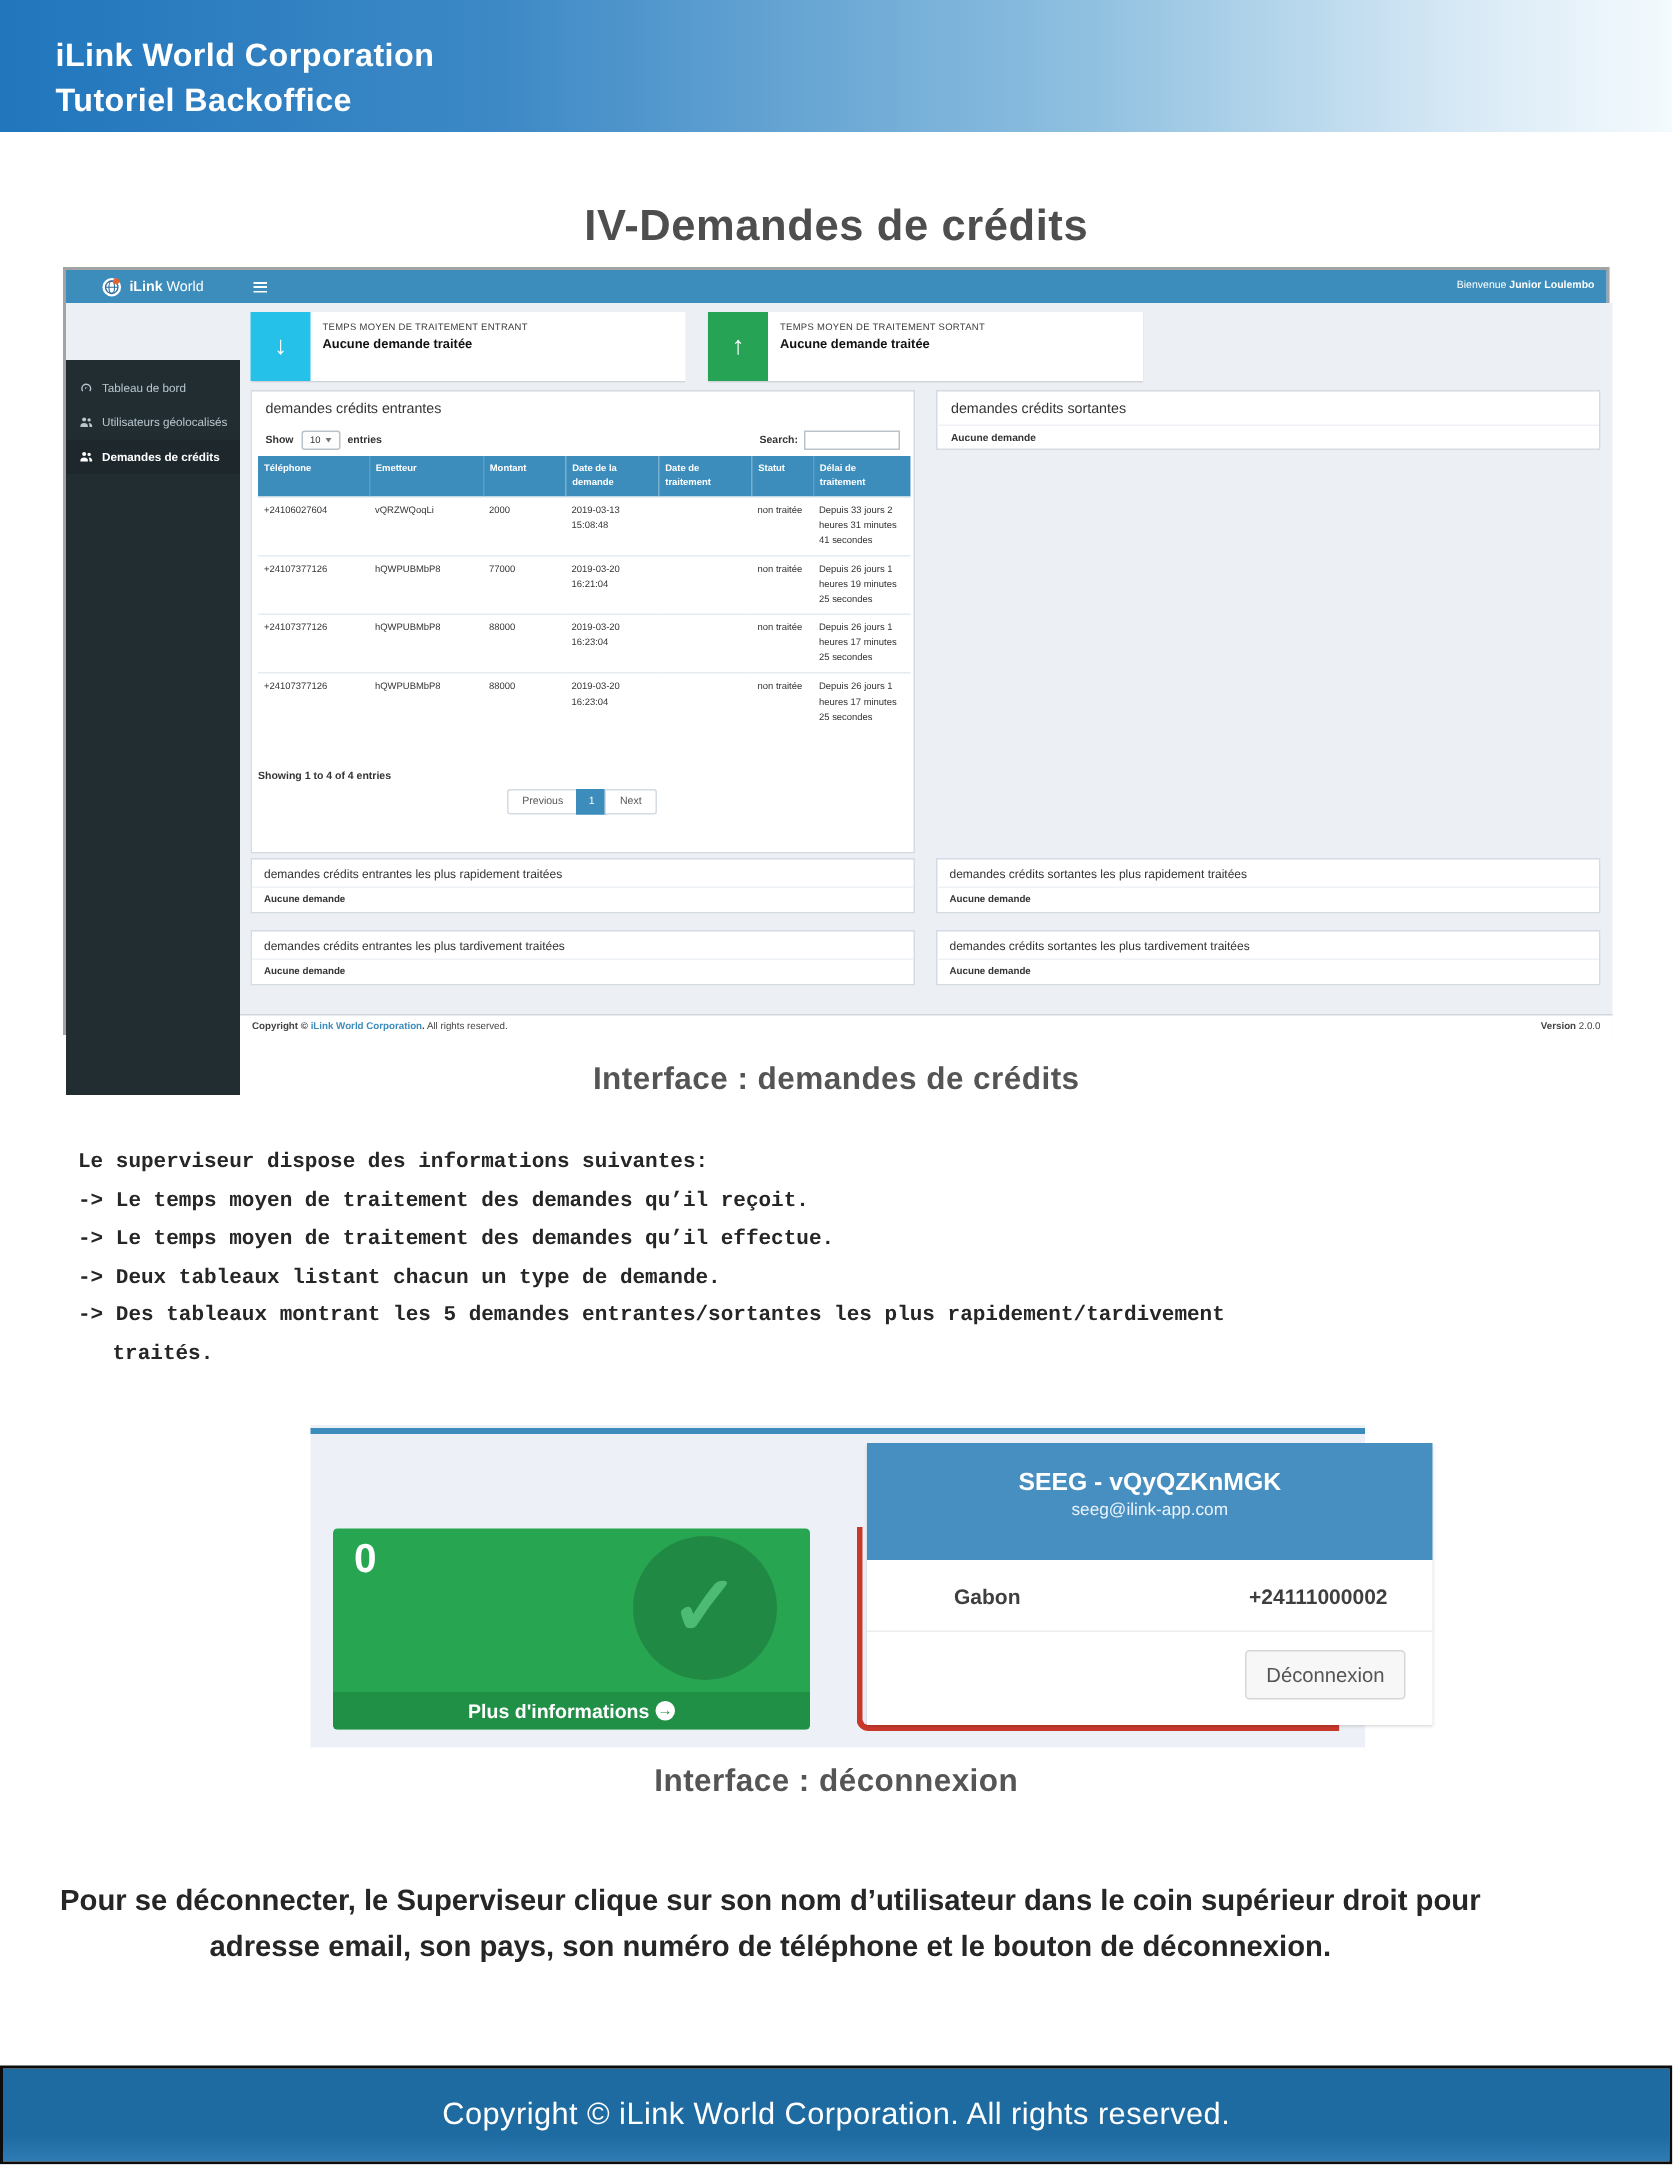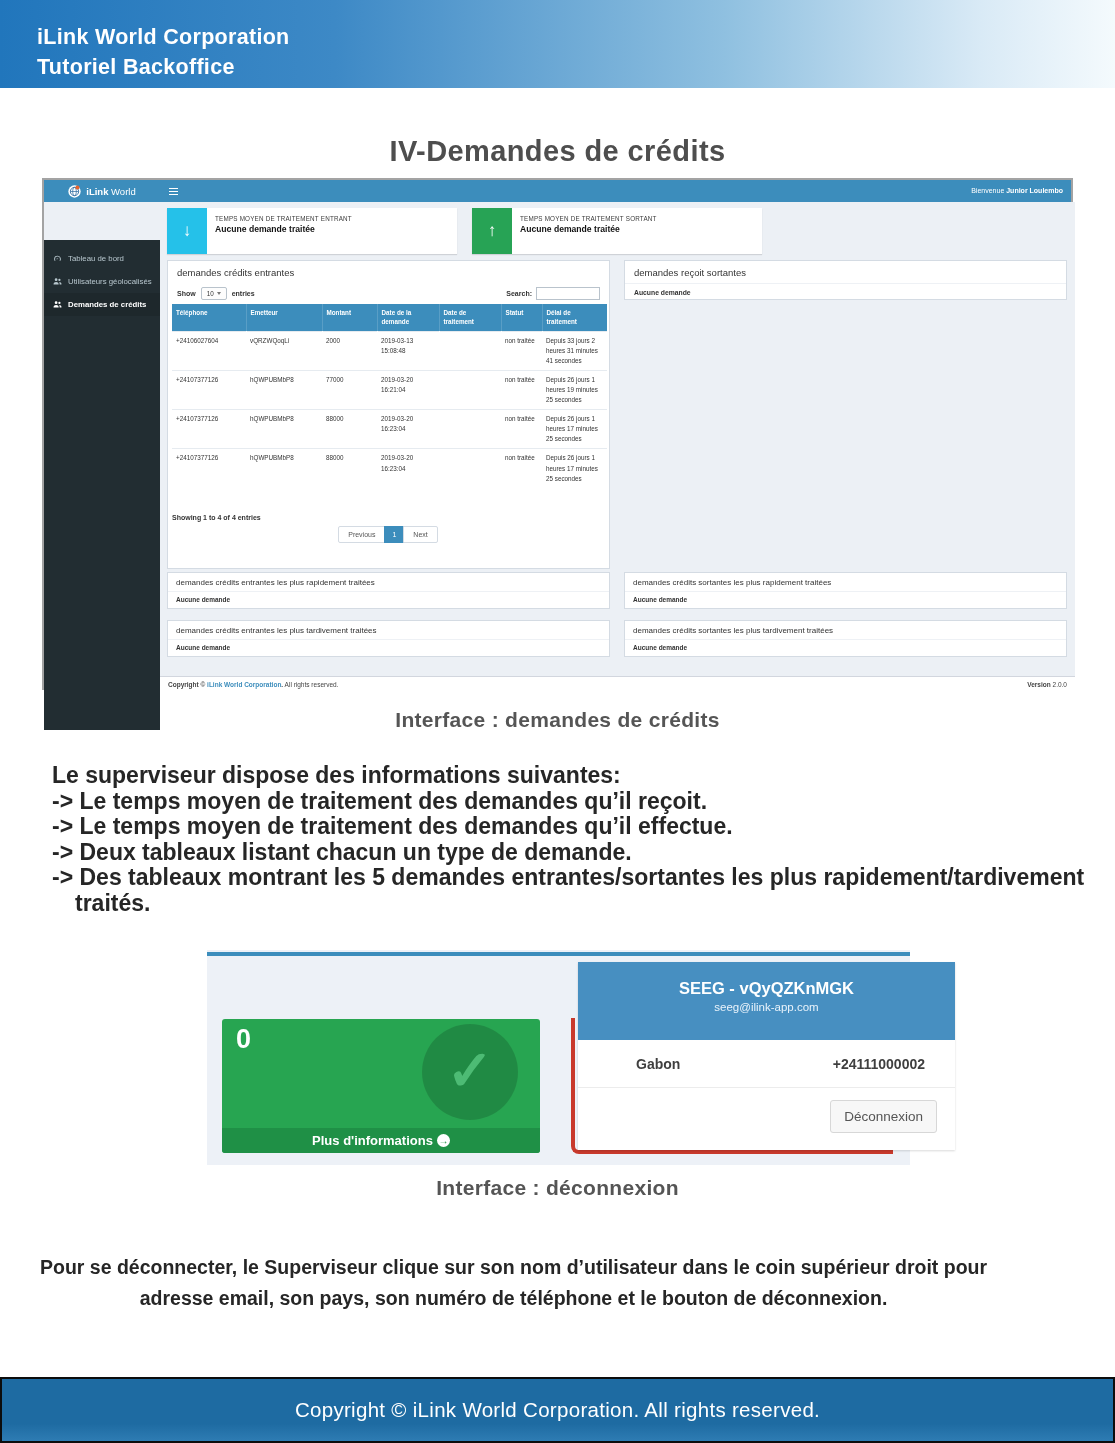--- a/index.html
+++ b/index.html
@@ -77,21 +77,21 @@
   .s1-footer { position:absolute; left:0; right:0; top:474px; height:16px; background:#fff;
     border-top:1px solid #d2d6de; font-size:6.5px; color:#444; padding:4px 8px 0 8px;
     display:flex; justify-content:space-between; }
   .s1-footer a { color:#3c8dbc; text-decoration:none; cursor:pointer; }
 
   
   .caption { position:absolute; left:0; width:100%; text-align:center; font-size:21px;
     font-weight:700; color:#555; letter-spacing:.3px; }
   .cap1 { top:708px; } .cap2 { top:1176px; }
   .para { position:absolute; font-weight:700; color:#262626; }
-  .para1 { left:52px; top:763px; font-size:23px; line-height:25.6px; }
+  .para1 { left:52px; top:763px; font-size:14px; line-height:25.6px;font-family:Liberation Mono, monospace; }
   .para1 .indent { padding-left:23px; }
   .para2 { left:40px; top:1252px; font-size:19.5px; line-height:30.5px;text-align:center; }
 
   
   .shot2 { position:absolute; left:207px; top:950px; width:703px; height:215px; background:#edf1f7; }
   .s2-topbar { position:absolute; left:0; top:2px; width:100%; height:4px; background:#3c8dbc; }
   .gcard { position:absolute; left:15px; top:69px; width:318px; height:134px; background:#27a551;
     border-radius:3px; color:#fff; overflow:hidden; }
   .gc-num { position:absolute; left:14px; top:5px; font-size:27px; font-weight:700; }
   .gc-label { position:absolute; left:14px; top:73px; font-size:14.5px; font-weight:700;margin-top:36px; }
@@ -280,21 +280,21 @@
         </table>
         <div class="showing">Showing 1 to 4 of 4 entries</div>
         <div class="pager">
           <span class="pg first">Previous</span>
           <span class="pg active">1</span>
           <span class="pg last">Next</span>
         </div>
       </div>
 
       <div class="panel" style="left:464px; top:58px; width:443px; height:40px;">
-        <div class="panel-title p-divider">demandes reçoit sortantes</div>
+        <div class="panel-title p-divider">demandes crédits sortantes</div>
         <div class="p-empty">Aucune demande</div>
       </div>
 
       <div class="panel-mini" style="left:7px; top:370px;">
         <div class="pm-title">demandes crédits entrantes les plus rapidement traitées</div>
         <div class="pm-empty">Aucune demande</div>
       </div>
       <div class="panel-mini" style="left:464px; top:370px;">
         <div class="pm-title">demandes crédits sortantes les plus rapidement traitées</div>
         <div class="pm-empty">Aucune demande</div>

